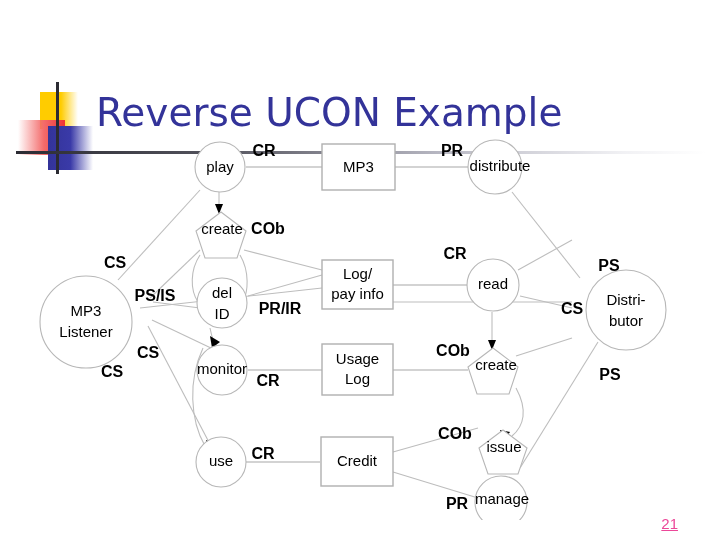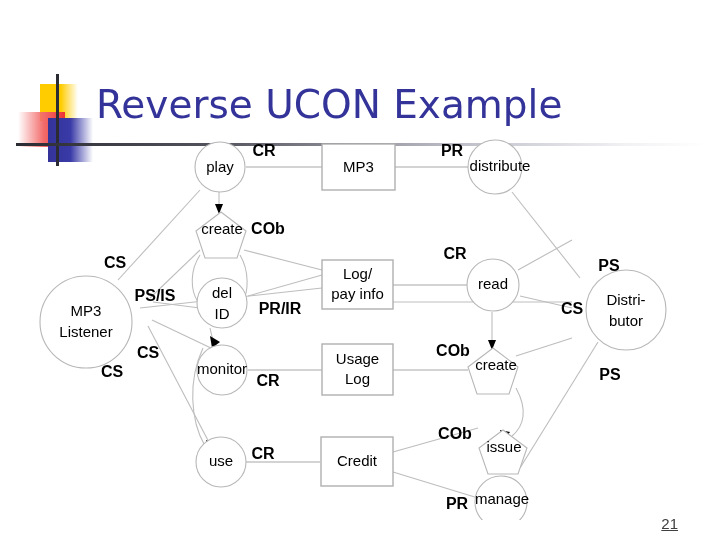--- a/index.html
+++ b/index.html
@@ -13,21 +13,21 @@
     height: 540px;
     position: relative;
     overflow: hidden;
     font-family: "Liberation Sans", sans-serif;
   }
 
   
   #slide-title-block {
     position: absolute;
     left: 0;
-    top: 4px;
+    top: 12px;
     width: 720px;
     height: 150px;
   }
 
   #title-decoration {
     position: absolute;
     left: 18px;
     top: 62px;
     width: 96px;
     height: 96px;
@@ -132,21 +132,21 @@
     fill: #000000;
     stroke: none;
   }
 
   
   #page-number {
     position: absolute;
     right: 42px;
     bottom: 8px;
     font-size: 15px;
-    color: #404040;
+    color: #ec4899;
     font-family: "Liberation Sans", sans-serif;
     text-decoration: underline;
   }
 </style>
 </head>
 <body>
 
 <div id="slide-title-block">
 
   <div id="title-decoration">

